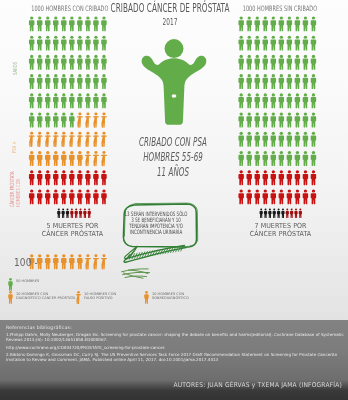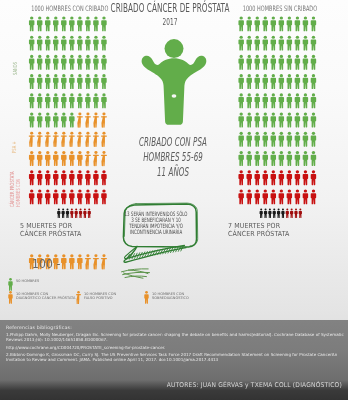--- a/index.html
+++ b/index.html
@@ -28,21 +28,21 @@
   .vlabel{transform-origin:0 0;white-space:nowrap;font-size:5.6px;letter-spacing:.1px;
           line-height:5.6px;}
   .vlabel i{font-style:normal;display:inline-block;transform:scaleX(.72);
             transform-origin:left center;}
 
   
   #psa-text{left:103px;top:134.6px;width:140px;text-align:center;font-size:11.8px;
             line-height:15.2px;color:#5c5c5c;font-style:italic;}
   #psa-text div{transform:scaleX(.67);}
 
-  .deaths-cap{font-size:7px;line-height:8.4px;color:#5a5a5a;}
+  .deaths-cap{font-size:7px;line-height:8.4px;text-align:center;color:#5a5a5a;}
 
   .legend-txt{font-size:3.5px;line-height:4.2px;color:#6a6a6a;}
 
   #bubble-text{position:absolute;left:-15.5px;top:12.8px;width:106px;text-align:center;
                font-size:6.0px;line-height:6.2px;color:#4a4a4a;
                font-family:"DejaVu Sans Condensed","DejaVu Sans",sans-serif;}
   #bubble-text div{transform:scaleX(.74);white-space:nowrap;}
 
   
   #footer{left:0;top:320px;width:348px;height:80px;
@@ -431,21 +431,21 @@
 
   <div class="abs hand deaths-cap" style="left:20px;top:222px;width:105px;">
     <div>5 MUERTES POR</div>
     <div>CÁNCER PRÓSTATA</div>
   </div>
   <div class="abs hand deaths-cap" style="left:228px;top:222px;width:105px;">
     <div>7 MUERTES POR</div>
     <div>CÁNCER PRÓSTATA</div>
   </div>
 
-  <div class="abs hand" style="left:32px;top:257px;font-size:12px;color:#666;">100 -</div>
+  <div class="abs hand" style="left:14px;top:257px;font-size:10px;color:#666;">100 -</div>
 
   <div id="legend" class="abs" style="left:8px;top:278px;width:200px;">
       <div class="abs" style="left: 0px; top: 0px;">
         <svg width="5" height="13" viewBox="0 0 10 30" style="position: absolute; left: 0px; top: 0.4px;">
           <use href="#pp" fill="#62ad4a"></use>
         </svg>
         <div class="legend-txt" style="position: absolute; left: 8px; top: 1px; white-space: pre;">50 HOMBRES</div>
       </div>
       <div class="abs" style="left: 0px; top: 13px;">
         <svg width="5" height="13" viewBox="0 0 10 30" style="position: absolute; left: 0px; top: 0.4px;">
@@ -472,16 +472,16 @@
 
   <div id="refs" class="abs">
     <div class="h">Referencias bibliográficas:</div>
   <p>1.Philipp Dahm, Molly Neuberger, Dragan Ilic. Screening for prostate cancer: shaping the debate on benefits and harms[editorial]. Cochrane Database of Systematic Reviews 2013;(6): 10.1002/14651858.ED000067.</p>
       <p>http://www.cochrane.org/CD004720/PROSTATE_screening-for-prostate-cancer.</p>
       <p>2.Bibbins-Domingo K, Grossman DC, Curry SJ. The US Preventive Services Task Force 2017 Draft Recommendation Statement on Screening for Prostate CancerAn Invitation to Review and Comment. JAMA. Published online April 11, 2017. doi:10.1001/jama.2017.4413</p>
     </div>
 
   <div id="credit" class="abs hand">
     <span></span>
-    <span>AUTORES: JUAN GÉRVAS y TXEMA COLL (DIAGNÓSTICO)</span>
+    <span>AUTORES: JUAN GÉRVAS y TXEMA JAMA (INFOGRAFÍA)</span>
   </div>
 
 </div>
 
 </body></html>

